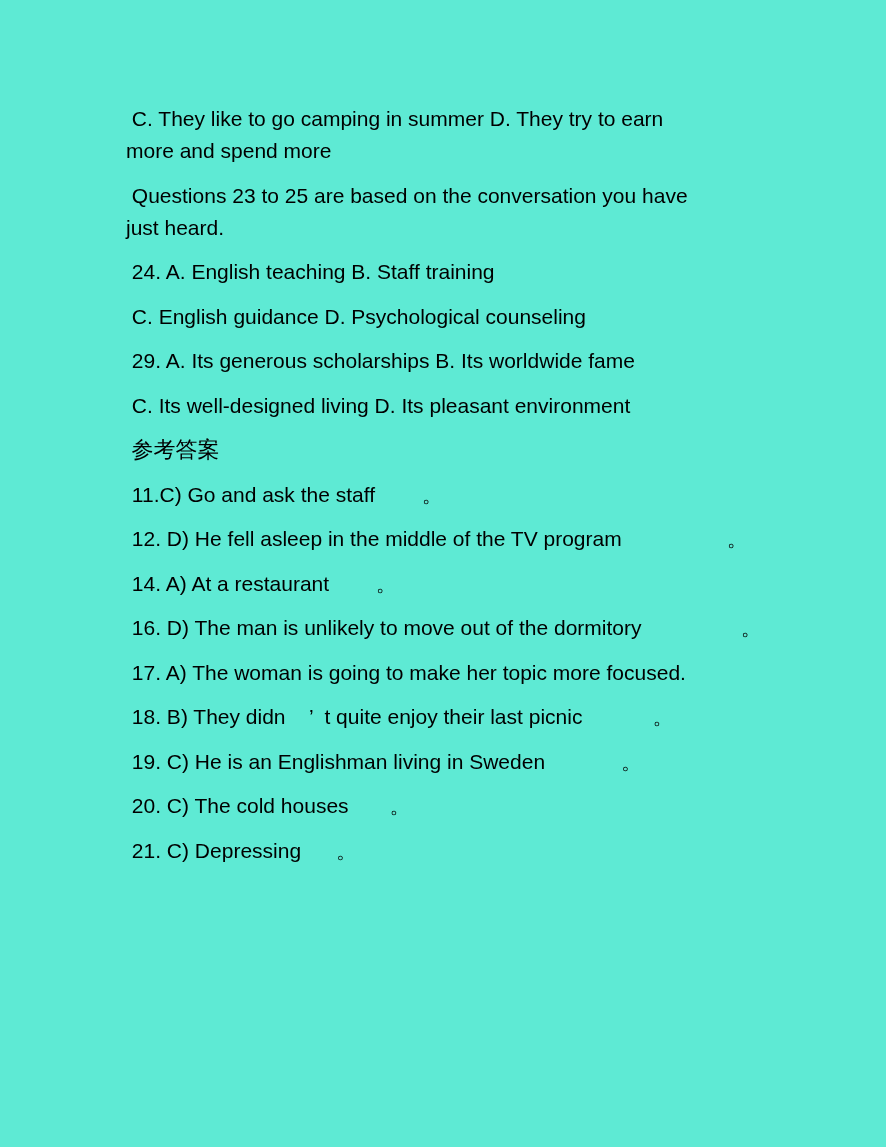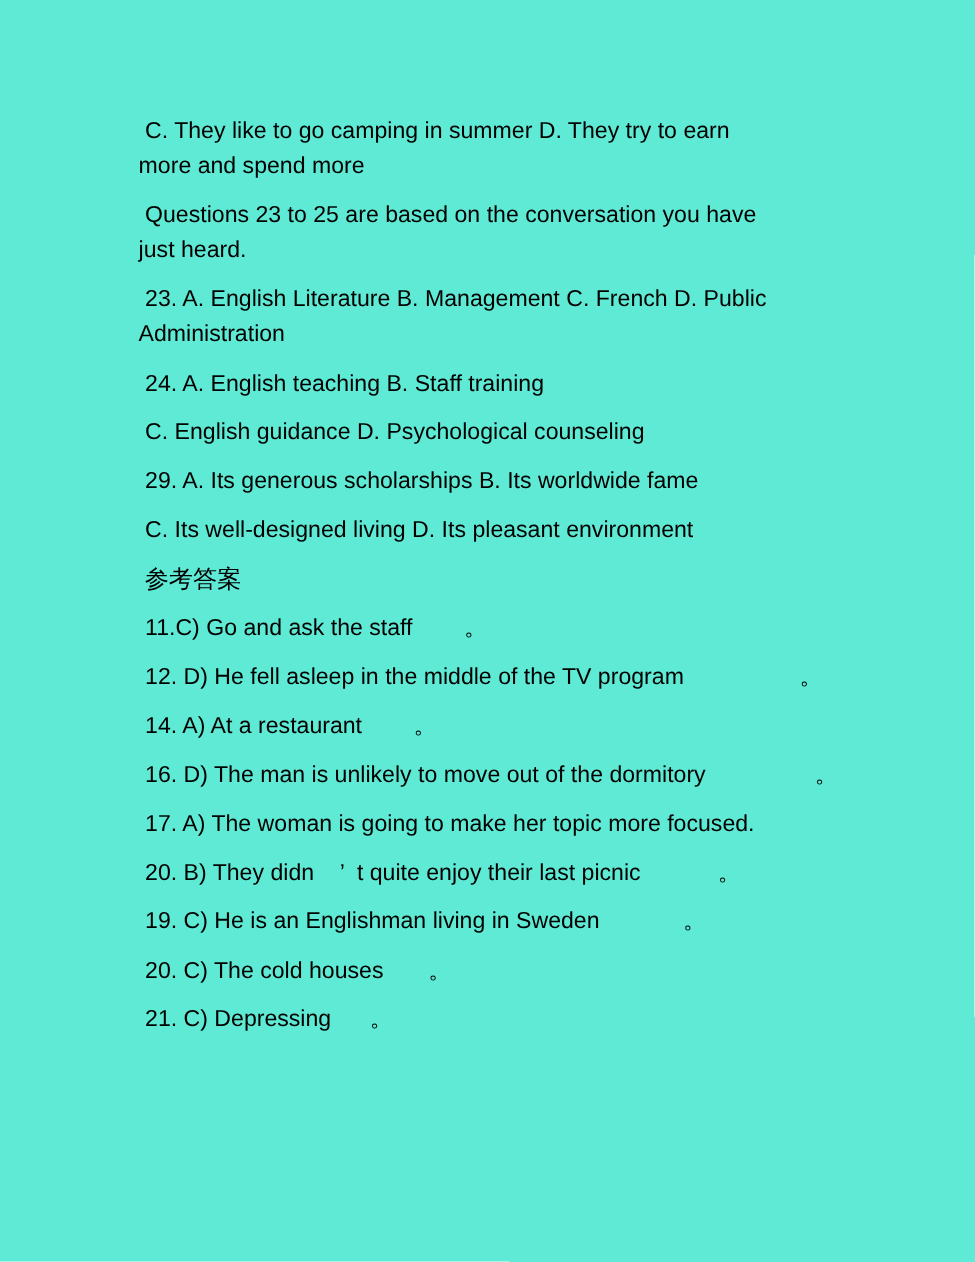--- a/index.html
+++ b/index.html
@@ -34,29 +34,28 @@
     font-size: 22px;
   }
 </style>
 </head>
 <body>
 
 <div class="page">
   <div class="content">
       <p class="para"> C. They like to go camping in summer D. They try to earn<br>more and spend more</p>
       <p class="para"> Questions 23 to 25 are based on the conversation you have<br>just heard.</p>
-      <p class="para"> 23. A. English Literature B. Management C. French D. Public<br>Administration</p>
       <p class="para"> 24. A. English teaching B. Staff training</p>
       <p class="para"> C. English guidance D. Psychological counseling</p>
       <p class="para"> 29. A. Its generous scholarships B. Its worldwide fame</p>
       <p class="para"> C. Its well-designed living D. Its pleasant environment</p>
       <p class="para heading"> 参考答案</p>
       <p class="para"> 11.C) Go and ask the staff        。</p>
       <p class="para"> 12. D) He fell asleep in the middle of the TV program                  。</p>
       <p class="para"> 14. A) At a restaurant        。</p>
       <p class="para"> 16. D) The man is unlikely to move out of the dormitory                 。</p>
       <p class="para"> 17. A) The woman is going to make her topic more focused.</p>
-      <p class="para"> 20. B) They didn    ’  t quite enjoy their last picnic            。</p>
+      <p class="para"> 18. B) They didn    ’  t quite enjoy their last picnic            。</p>
       <p class="para"> 19. C) He is an Englishman living in Sweden             。</p>
       <p class="para"> 20. C) The cold houses       。</p>
       <p class="para"> 21. C) Depressing      。</p>
     </div>
 </div>
 
 </body></html>

